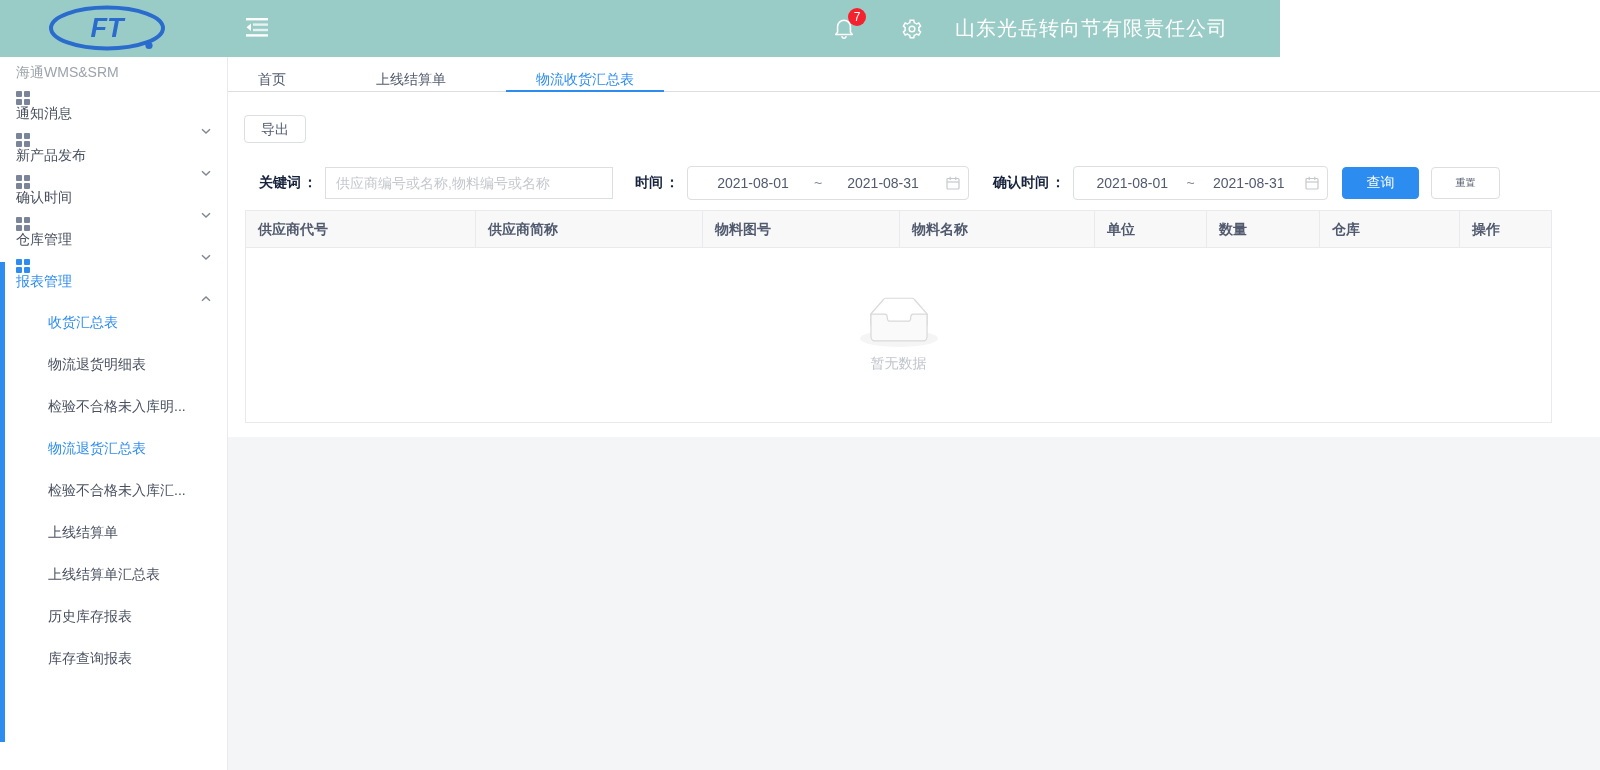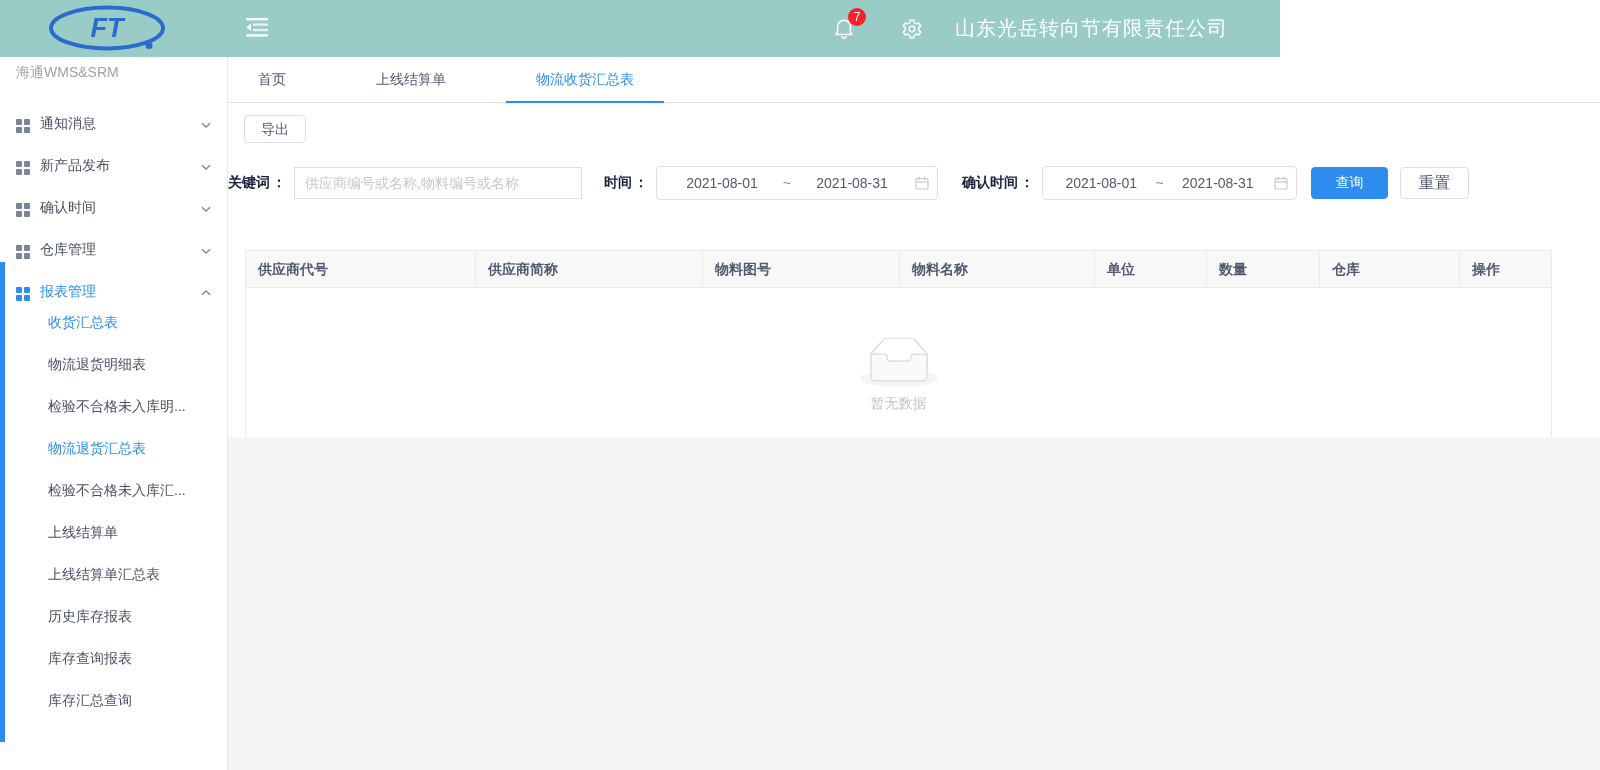--- a/index.html
+++ b/index.html
@@ -18,43 +18,43 @@
   .badge {
     position:absolute; top:-8px; right:-9px; min-width:18px; height:18px; padding:0 4px;
     background:#f5222d; color:#fff; border-radius:9px; font-size:12px; line-height:18px; text-align:center;
   }
   .gear-wrap { width:22px; height:22px; cursor:pointer; margin-right:32px; }
   .company { color:#fff; font-size:20px; letter-spacing:1px; white-space:nowrap; }
 
   
   .sidebar { position:absolute; top:57px; left:0; width:228px; bottom:0; background:#fff; border-right:1px solid #e8eaec; }
   .side-title { height:34px; line-height:30px; padding-left:16px; color:#9da3ac; font-size:14px; }
-  .menu-group { height:42px; display:flex; align-items:flex-end; padding:0 16px; color:#495060; cursor:pointer; }
+  .menu-group { height:42px; display:flex; align-items:flex-start; padding:0 16px; color:#495060; cursor:pointer;flex-direction:column; }
   .menu-group .g-icon { width:14px; height:14px; margin-right:10px; flex:none; }
   .menu-group .g-icon svg { display:block; }
   .menu-group .chev { margin-left:auto; }
   .menu-group.active { color:#2d8cf0; }
   .submenu .sub-item { height:42px; line-height:42px; padding-left:48px; color:#495060; cursor:pointer; white-space:nowrap; overflow:hidden; }
   .submenu .sub-item.hl { color:#2d8cf0; }
   .accent-strip { position:absolute; left:0; top:205px; width:5px; height:480px; background:#2d8cf0; }
 
   
   .main { position:absolute; top:57px; left:228px; right:0; bottom:0; background:#fff; }
-  .tabbar { height:46px; border-bottom:1px solid #dcdee2; display:flex; align-items:stretch; background:#fff;text-align:right; }
+  .tabbar { height:35px; border-bottom:1px solid #dcdee2; display:flex; align-items:stretch; background:#fff;text-align:right; }
   .tab { padding:0 30px; margin-right:30px; line-height:45px; color:#515a6e; cursor:pointer; position:relative; white-space:nowrap; }
   .tab.active { color:#2d8cf0; }
   .tab.active::after { content:""; position:absolute; left:0; right:0; bottom:-1px; height:2px; background:#2d8cf0; }
 
   .export-btn {
     position:absolute; left:16px; top:58px; height:28px; padding:0 16px;
     background:#fff; border:1px solid #dcdee2; border-radius:4px;
     color:#515a6e; font-size:14px; cursor:pointer; line-height:26px;
   }
 
-  .filter-row { position:absolute; left:0; top:110px; height:32px; display:flex; align-items:center; }
+  .filter-row { position:absolute; left:31px; top:110px; height:32px; display:flex; align-items:center; }
   .f-label { font-weight:bold; color:#17233d; white-space:nowrap; }
   .f-colon { font-weight:bold; color:#17233d; margin:0 8px 0 2px; }
   .kw-input {
     width:288px; height:32px; border:1px solid #dcdee2; border-radius:0;
     padding:0 10px; font-size:14px; color:#515a6e; outline:none;
     font-family:"Liberation Sans","DejaVu Sans",sans-serif;
   }
   .kw-input::placeholder { color:#c5c8ce; }
   .ml22 { margin-left:22px; }
   .ml24 { margin-left:24px; }
@@ -68,25 +68,25 @@
   .w282 { width:282px; }
   .w282 .d-val { flex:1; }
   .w255 { width:255px; }
   .w255 .d-val { flex:1; }
   .btn-primary {
     margin-left:14px; width:77px; height:32px; background:#2d8cf0; border:1px solid #2d8cf0;
     color:#fff; border-radius:4px; font-size:14px; cursor:pointer;
   }
   .btn-default {
     margin-left:12px; width:69px; height:32px; background:#fff; border:1px solid #dcdee2;
-    color:#515a6e; border-radius:4px; font-size:16px; cursor:pointer;
+    color:#515a6e; border-radius:4px; font-size:10px; cursor:pointer;
   }
 
   
-  .table-wrap { position:absolute; left:17px; top:153px; width:1307px;margin-top:40px; }
+  .table-wrap { position:absolute; left:17px; top:153px; width:1307px; }
   .thead { display:flex; height:38px; background:#f8f8f9; border:1px solid #e8eaec; }
   .th {
     height:36px; line-height:36px; padding:0 12px; font-weight:bold; color:#515a6e;
     border-right:1px solid #e8eaec; overflow:hidden; white-space:nowrap;
   }
   .th:last-child { border-right:none; }
   .tbody {
     height:175px; border:1px solid #e8eaec; border-top:none;
     display:flex; flex-direction:column; align-items:center; justify-content:center;
   }
@@ -224,21 +224,20 @@
   <div class="submenu">
     <div class="sub-item hl">收货汇总表</div>
     <div class="sub-item">物流退货明细表</div>
     <div class="sub-item">检验不合格未入库明...</div>
     <div class="sub-item hl">物流退货汇总表</div>
     <div class="sub-item">检验不合格未入库汇...</div>
     <div class="sub-item">上线结算单</div>
     <div class="sub-item">上线结算单汇总表</div>
     <div class="sub-item">历史库存报表</div>
     <div class="sub-item">库存查询报表</div>
-    <div class="sub-item">库存汇总查询</div>
   </div>
 
   <div class="accent-strip"></div>
 </div>
 
 <div class="main">
 
   <div class="tabbar">
     <div class="tab">首页</div>
     <div class="tab">上线结算单</div>

